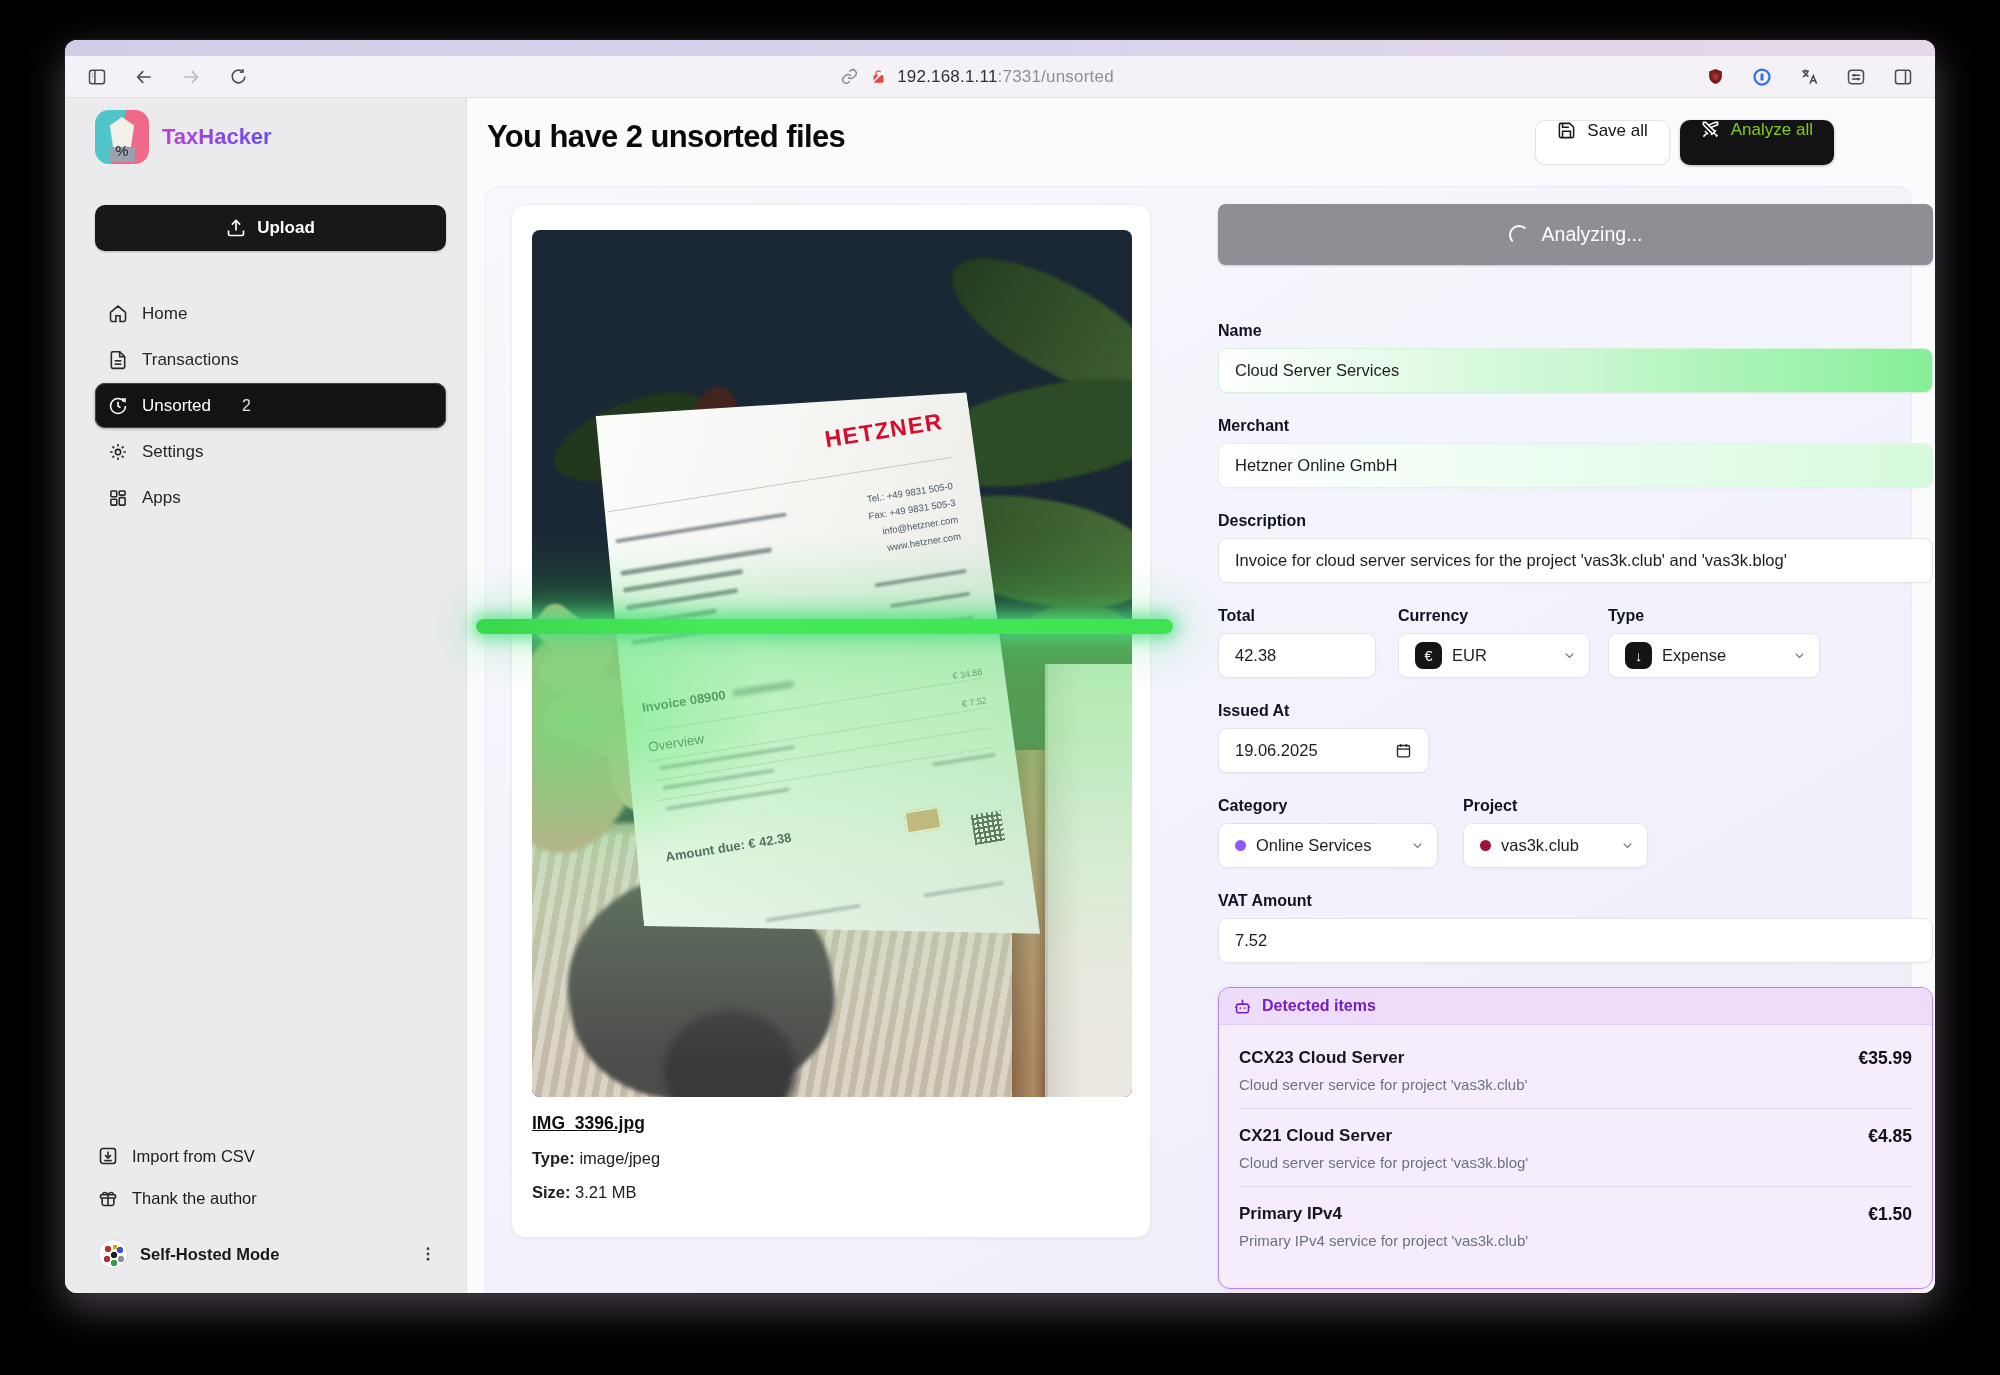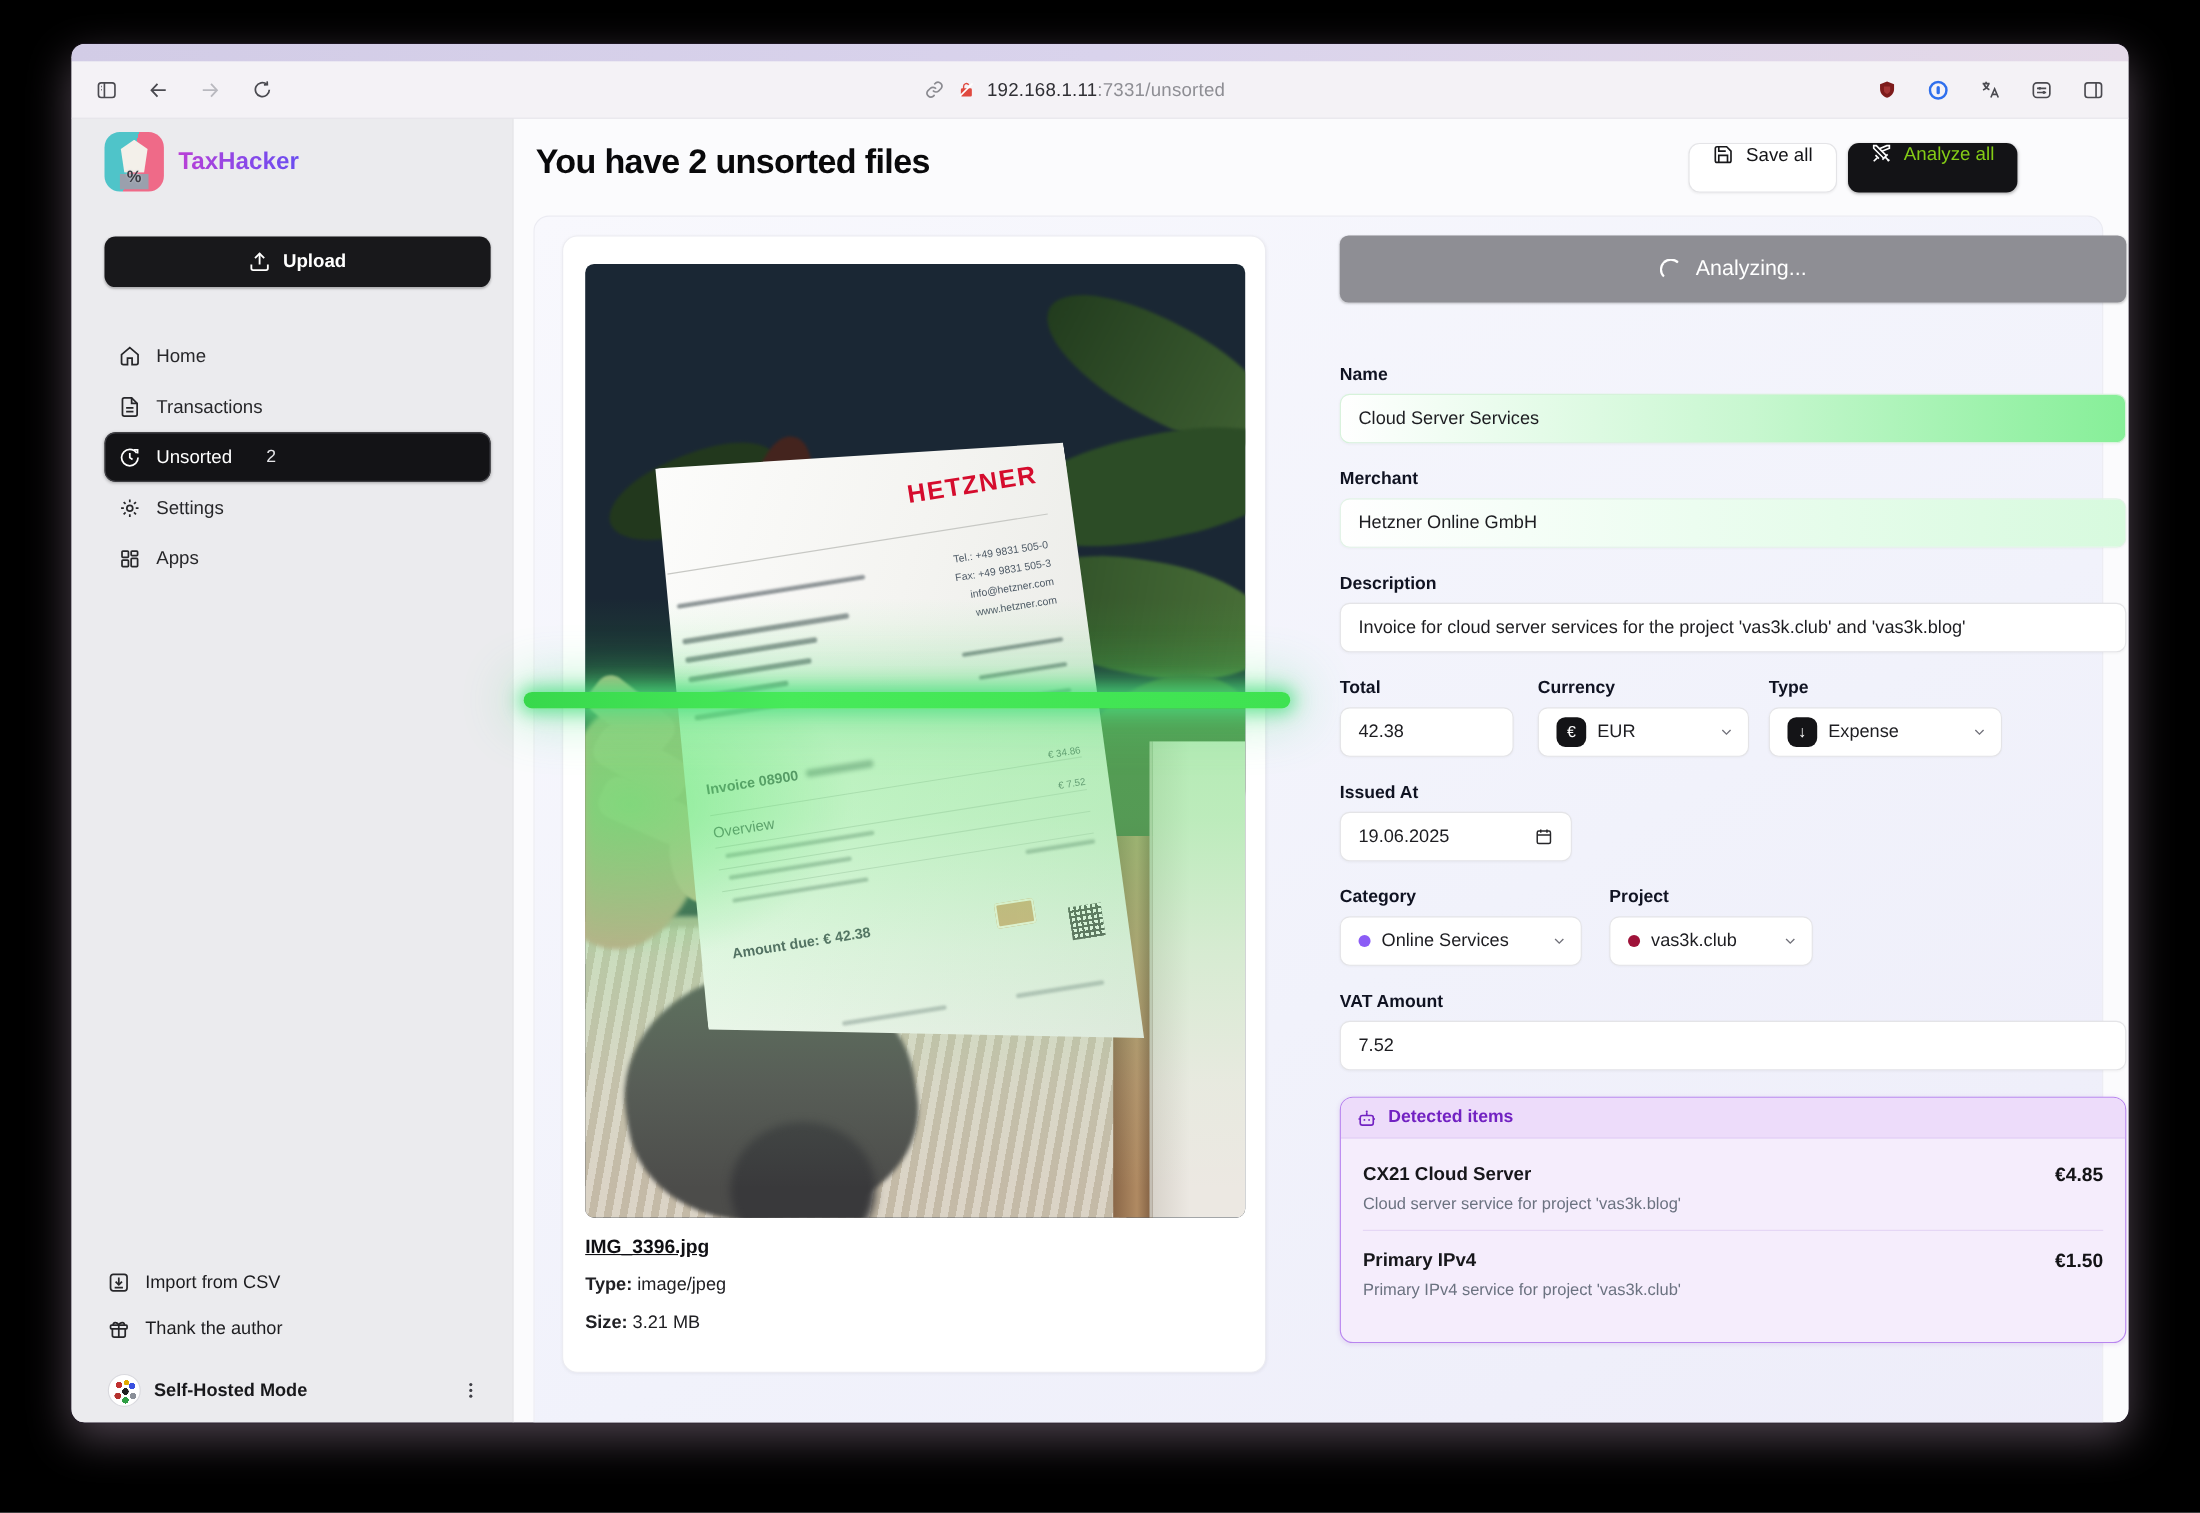--- a/index.html
+++ b/index.html
@@ -3,21 +3,21 @@
 <meta charset="utf-8">
 <style>
   * { margin:0; padding:0; box-sizing:border-box; }
   html,body { width:2000px; height:1375px; background:#000; font-family:"Liberation Sans", sans-serif; overflow:hidden; }
 
   
   .window { position:absolute; left:65px; top:40px; width:1870px; height:1253px;
     border-radius:12px; background:#fbfbfd; overflow:hidden;
     box-shadow:0 0 0 1px rgba(40,30,50,.5), 0 14px 40px rgba(220,190,220,.35); }
   .wallpaper-strip { height:16px; background:linear-gradient(90deg,#d2cce6,#d9d3ec 50%,#e4d9e8); }
-  .toolbar { height:52px; background:#f4f2f6; border-bottom:1px solid #e3e1e6;
+  .toolbar { height:42px; background:#f4f2f6; border-bottom:1px solid #e3e1e6;
     display:flex; align-items:center; padding:0 22px; }
   .tb-group { display:flex; align-items:center; gap:27px; }
   .tb-icon { width:20px; height:20px; color:#4a4a50; display:flex; align-items:center; justify-content:center; }
   .tb-icon.disabled { color:#b9b9bf; }
   .url-center { flex:1; display:flex; align-items:center; justify-content:center; gap:9px; }
   .url-text { font-size:17px; color:#3a3a3f; letter-spacing:.2px; }
   .url-text .dim { color:#8e8e94; }
 
   
   .app { display:flex; height:1195px; }
@@ -561,20 +561,25 @@
                   <circle cx="12" cy="4.5" r="1.2" fill="#7222c2" stroke="none"></circle>
                   <circle cx="9.3" cy="14" r="1.1" fill="#7222c2" stroke="none"></circle>
                   <circle cx="14.7" cy="14" r="1.1" fill="#7222c2" stroke="none"></circle>
                   <line x1="2.5" y1="13" x2="4.5" y2="13"></line>
                   <line x1="19.5" y1="13" x2="21.5" y2="13"></line>
                 </svg>
               <span>Detected items</span>
             </div>
             <div class="detected-body">
               <div class="d-item">
+                <div class="d-name">CCX23 Cloud Server</div>
+                <div class="d-price">€35.99</div>
+                <div class="d-desc">Cloud server service for project 'vas3k.club'</div>
+              </div>
+              <div class="d-item">
                 <div class="d-name">CX21 Cloud Server</div>
                 <div class="d-price">€4.85</div>
                 <div class="d-desc">Cloud server service for project 'vas3k.blog'</div>
               </div>
               <div class="d-item">
                 <div class="d-name">Primary IPv4</div>
                 <div class="d-price">€1.50</div>
                 <div class="d-desc">Primary IPv4 service for project 'vas3k.club'</div>
               </div>
             </div>

